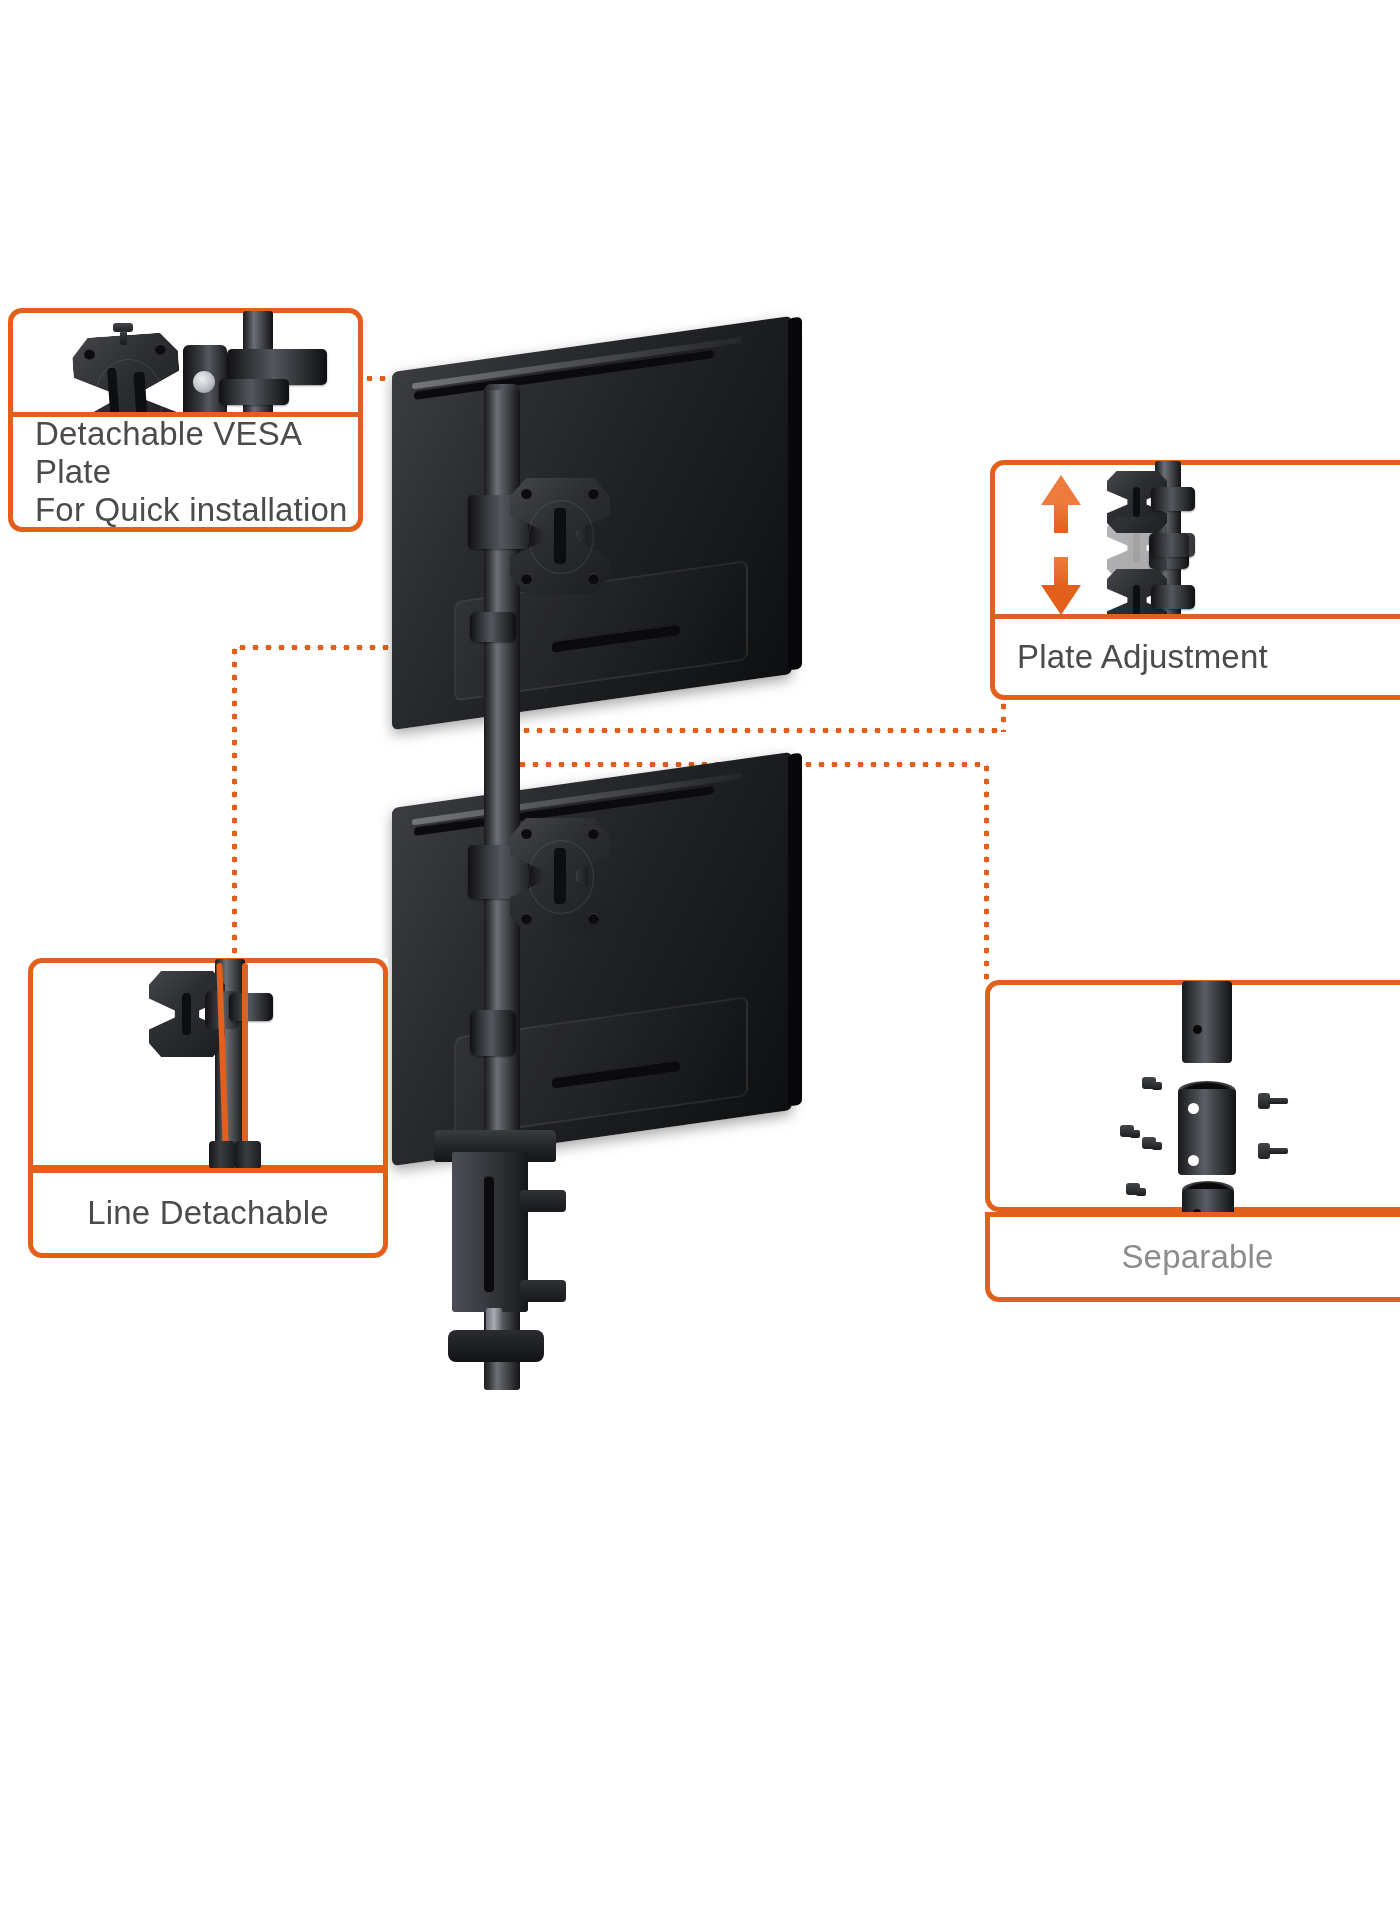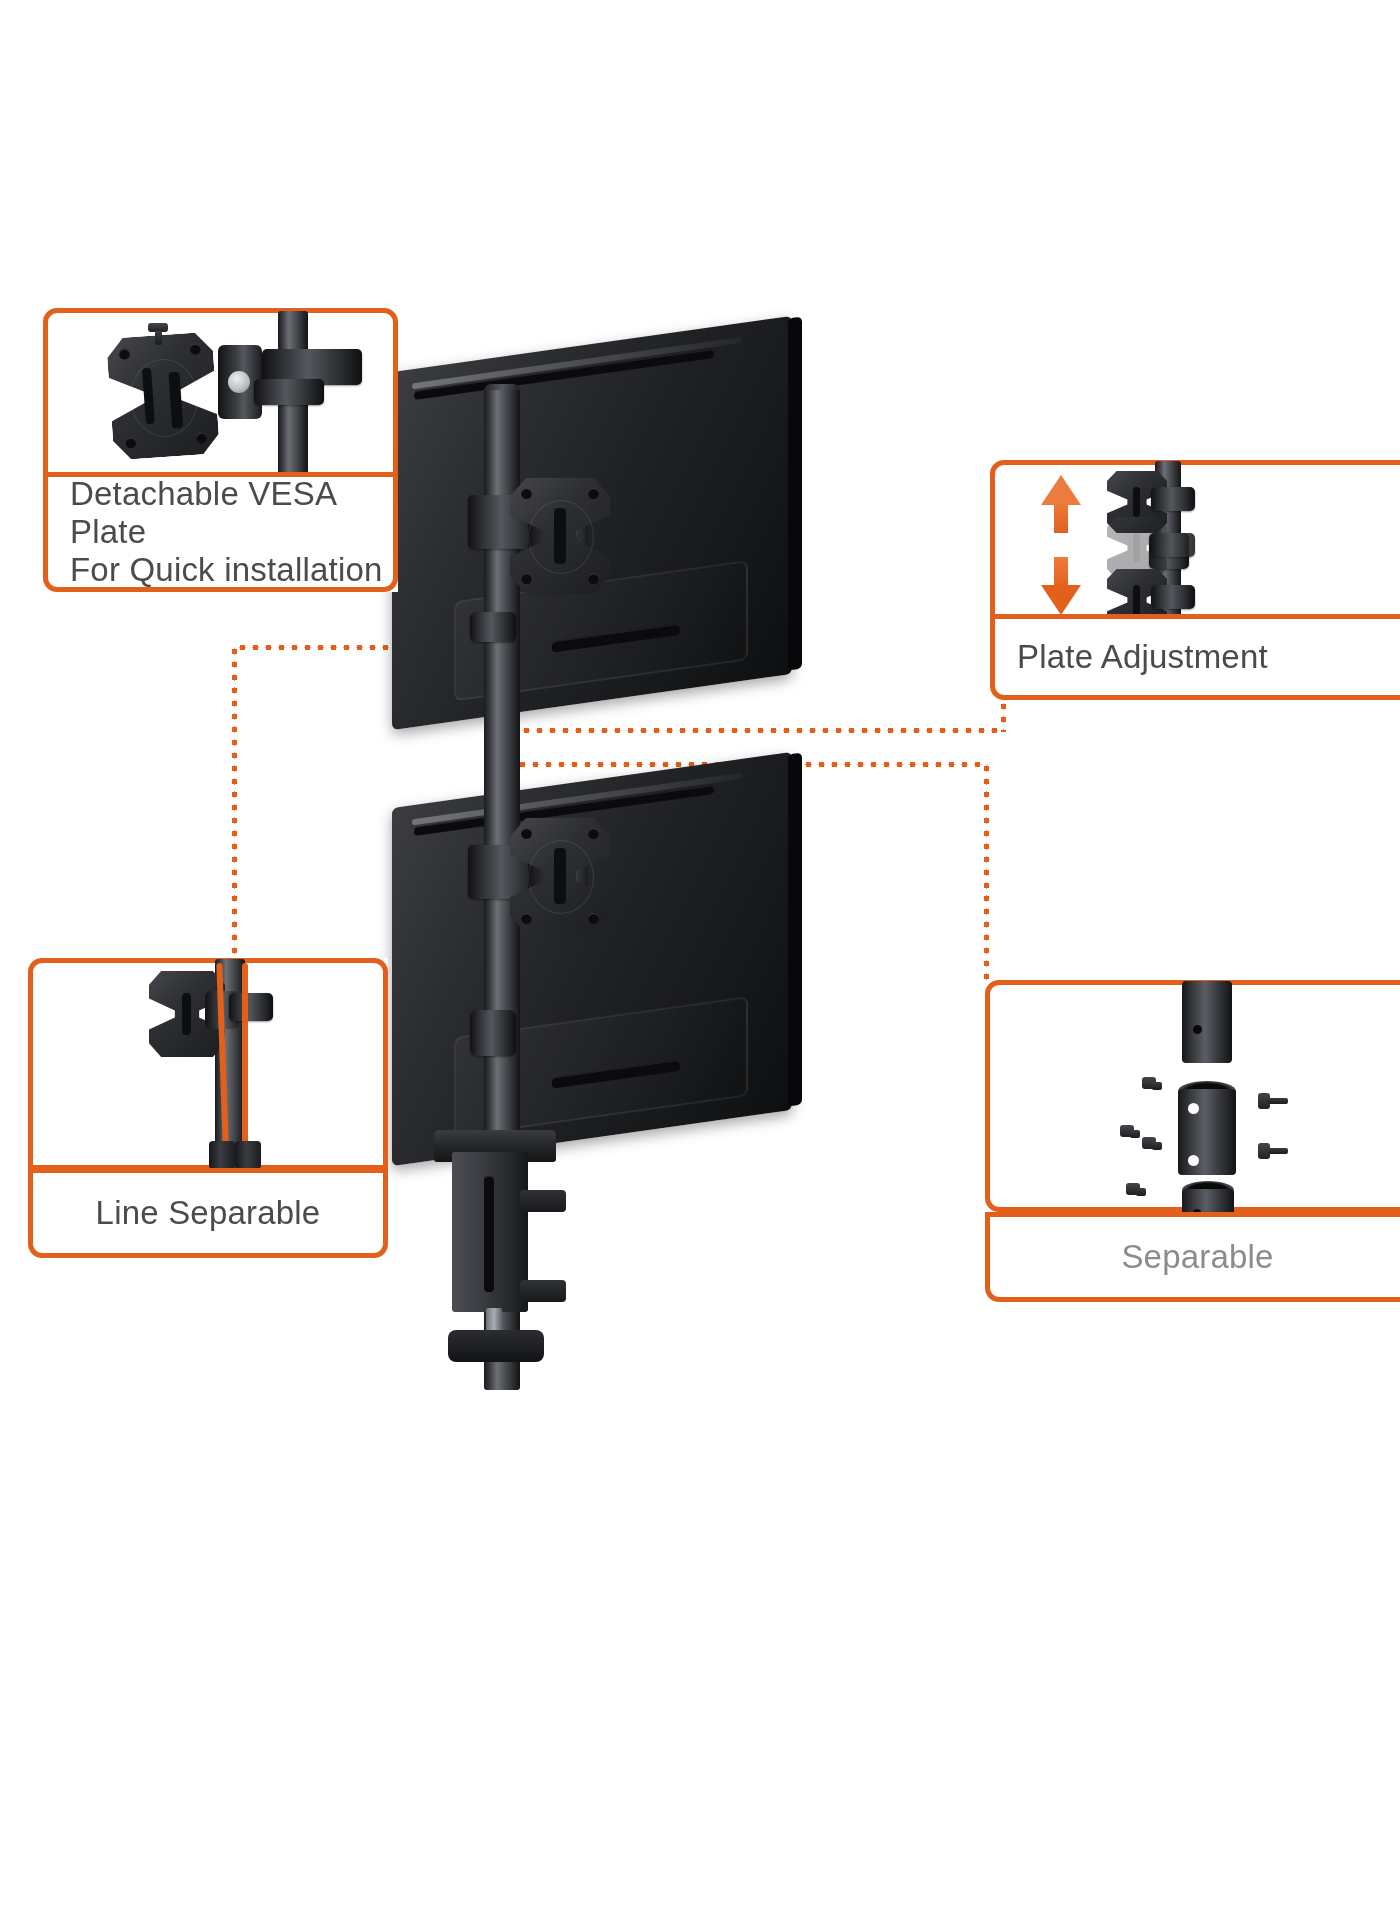--- a/index.html
+++ b/index.html
@@ -248,21 +248,21 @@
       <div class="clamp-top" style="left:434px;top:1130px;width:122px;height:32px;"></div>
       <div class="clamp-body" style="left:452px;top:1152px;width:76px;height:160px;"></div>
       <div class="mon-slot" style="left:484px;top:1176px;width:10px;height:116px;"></div>
       <div class="clamp-arm" style="left:520px;top:1190px;width:46px;height:22px;"></div>
       <div class="clamp-arm" style="left:520px;top:1280px;width:46px;height:22px;"></div>
       <div class="clamp-screw" style="left:486px;top:1308px;width:16px;height:28px;"></div>
       <div class="clamp-knob" style="left:448px;top:1330px;width:96px;height:32px;"></div>
     </div>
   </div>
 
-  <div class="callout" style="left:8px;top:308px;width:355px;height:284px;margin-left:35px;">
+  <div class="callout" style="left:8px;top:308px;width:355px;height:224px;">
     <div class="img-box r-tl r-tr" style="height:196px;">
 
       <div class="pole" style="left:230px;top:-2px;width:30px;height:200px;"></div>
 
       <div class="vesa" style="left:62px;top:22px;width:106px;height:122px;transform:rotate(-4deg);">
         <div class="plate"></div>
         <div class="ring" style="left:20px;top:24px;width:66px;height:76px;"></div>
         <div class="hole" style="left:12px;top:11px;"></div>
         <div class="hole" style="right:12px;top:11px;"></div>
         <div class="hole" style="left:12px;bottom:11px;"></div>
@@ -337,21 +337,21 @@
       <div class="knuckle" style="left:172px;top:28px;width:34px;height:38px;"></div>
       <div class="collar" style="left:196px;top:30px;width:44px;height:28px;"></div>
 
       <div class="cable" style="left:187px;top:0px;width:6px;height:212px;transform:skewX(2deg);"></div>
       <div class="cable" style="left:209px;top:0px;width:6px;height:212px;"></div>
 
       <div class="cable-clip" style="left:176px;top:178px;width:26px;height:28px;"></div>
       <div class="cable-clip" style="left:202px;top:178px;width:26px;height:28px;"></div>
     </div>
     <div class="label-box r-bl r-br" style="height:90px;">
-      <div class="label-text center">Line Separable</div>
+      <div class="label-text center">Line Detachable</div>
     </div>
   </div>
 
   <div class="callout" style="left:985px;top:980px;width:425px;height:322px;">
     <div class="img-box r-tl r-bl" style="height:232px;">
 
       <div class="tube" style="left:192px;top:-4px;width:50px;height:82px;"></div>
       <div class="tube-hole" style="left:203px;top:40px;width:9px;height:9px;"></div>
 
       <div class="tube-open" style="left:188px;top:96px;width:58px;height:20px;"></div>

